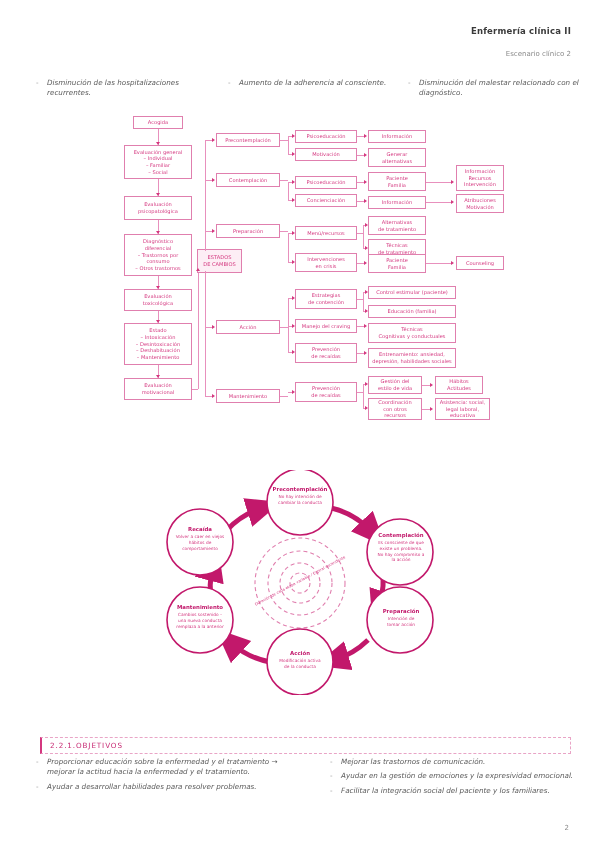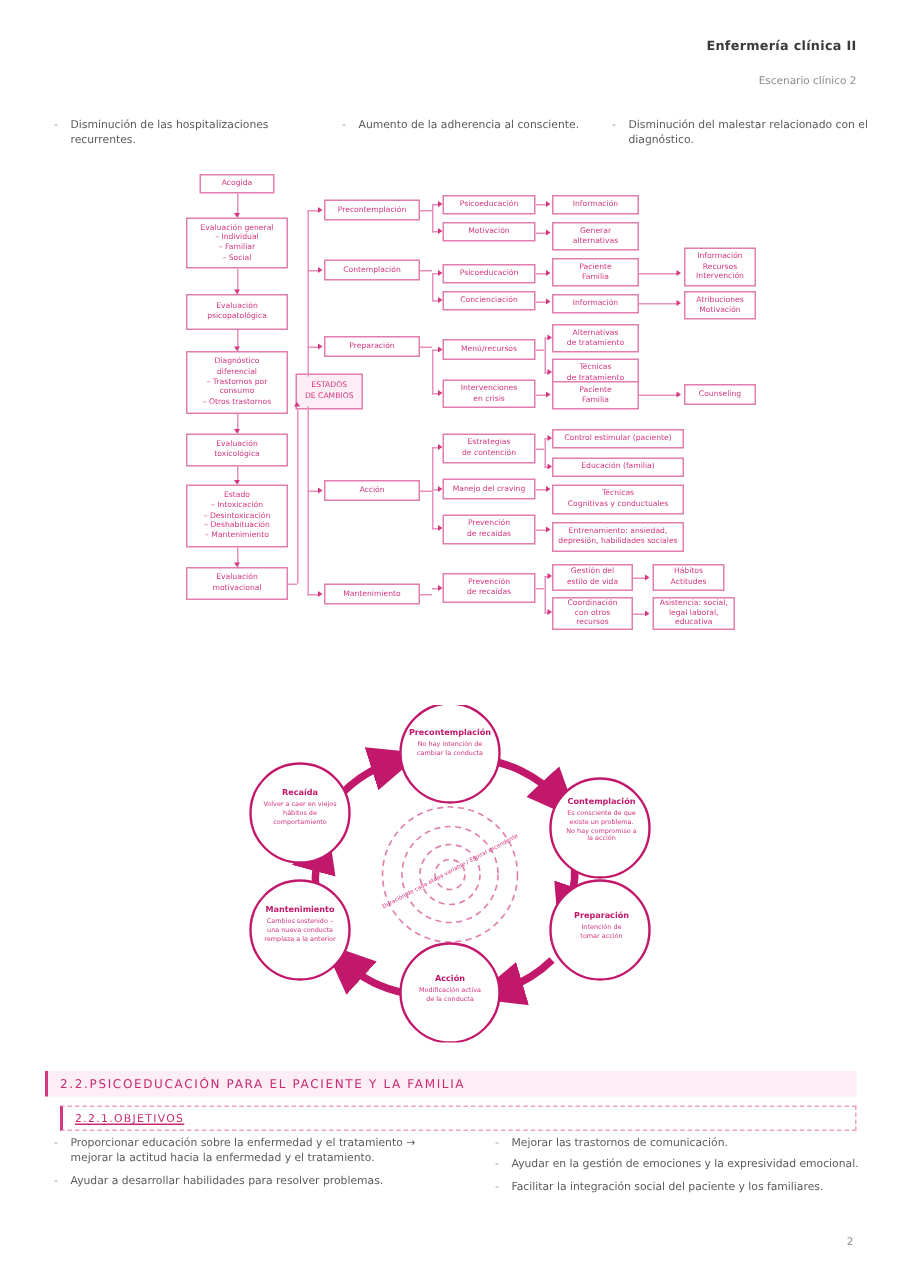--- a/index.html
+++ b/index.html
@@ -30,21 +30,21 @@
   .sec-sub {
     position:absolute; left:40px; right:28px;
     border:1px dashed #e9a4c6; border-left:2px solid #d4377f;
     padding:3px 8px; font-size:7.2px; letter-spacing:.9px; color:#c72a73;
   }
 
   
   .blist { position:absolute; font-size:7.2px; line-height:1.45; color:#5b5b5b; }
   .blist .row { display:flex; margin-bottom:4px; }
   .blist .dash { width:11px; flex:none; color:#9a9a9a; }
-  .blist .txt { flex:1; }
+  .blist .txt { flex:1;font-style:italic; }
 
   
   .flow { position:absolute; left:0; top:108px; width:599px; height:315px; }
   .node {
     position:absolute;
     border:1px solid #e07fae;
     background:#fff;
     color:#d4377f;
     font-size:5.1px;
     line-height:1.32;
@@ -366,24 +366,21 @@
     </div>
     <div class="cyc-lbl" style="position:absolute; left:10px; top:56px; width:80px; text-align:center;">
       <div style="font-size:5.4px; font-weight:bold; color:#c2186b;">Recaída</div>
       <div style="font-size:4.3px; color:#d4377f; line-height:1.35; white-space:pre-line; margin-top:2px;">Volver a caer en viejos
 hábitos de
 comportamiento</div>
     </div>
     <div style="position:absolute; left:96px; top:108px; width:108px; text-align:center; font-size:3.8px; color:#d4377f; transform:rotate(-28deg);">Duración de cada etapa variable / Espiral ascendente</div>
   </div>
 
-  <div class="sec-bar sub" style="top:714px;">
-    <span class="num">2.2.</span><span>PSICOEDUCACIÓN PARA EL PACIENTE Y LA FAMILIA</span>
-  </div>
-  <div class="sec-sub" style="top:737px;text-decoration:underline;">
+  <div class="sec-sub" style="top:737px;">
     <span>2.2.1.</span><span>OBJETIVOS</span>
   </div>
 
   <div class="blist" style="left:36px; top:757px; width:250px;">
     <div class="row">
         <span class="dash">-</span>
         <span class="txt">Proporcionar educación sobre la enfermedad y el tratamiento → mejorar la actitud hacia la enfermedad y el tratamiento.</span>
       </div>
     <div class="row">
         <span class="dash">-</span>

